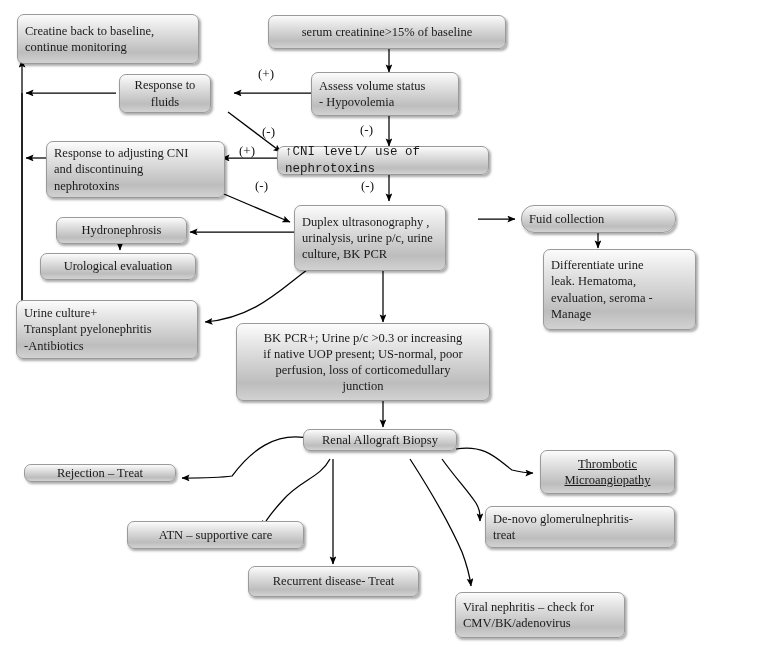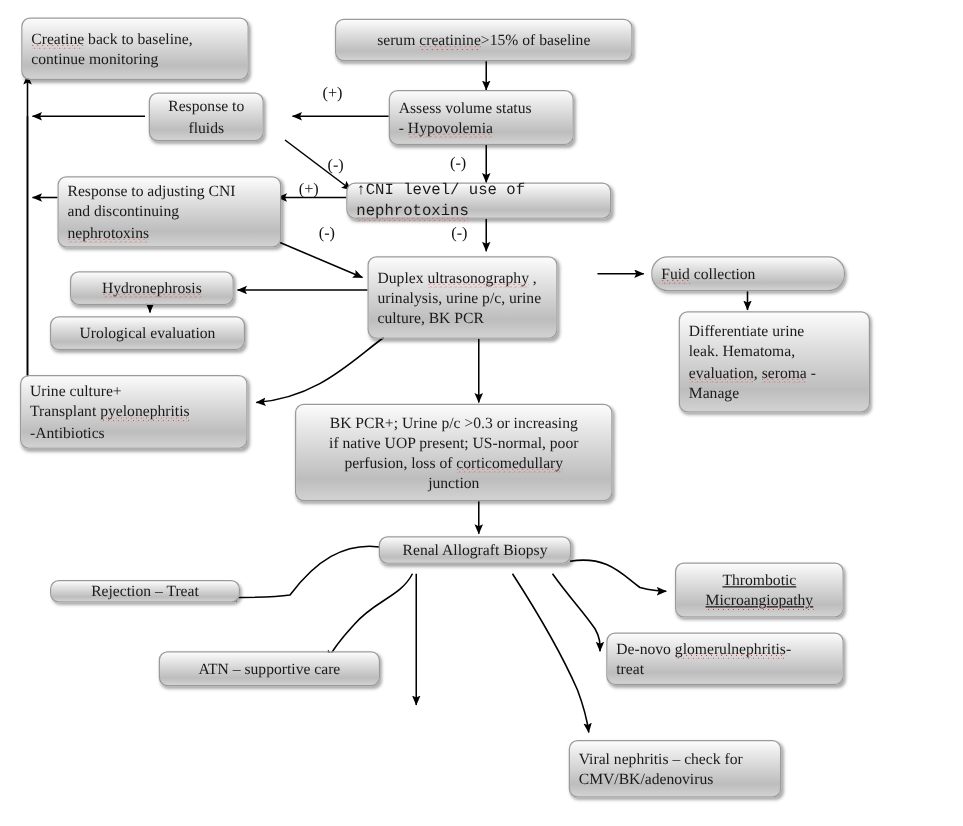--- a/index.html
+++ b/index.html
@@ -193,28 +193,31 @@
     <span>BK PCR+; Urine p/c &gt;0.3 or increasing
 if native UOP present;  US-normal,  poor
 perfusion, loss of <span class="sq">corticomedullary</span>
 junction</span>
   </div>
 
   <div class="node center" style="left:303px; top:429px; width:154px; height:22px;">
     <span>Renal Allograft Biopsy</span>
   </div>
 
-  <div class="node center" style="left:40px; top:464px; width:152px; height:18px;">
+  <div class="node center" style="left:24px; top:464px; width:152px; height:18px;">
     <span>Rejection – Treat</span>
   </div>
 
   <div class="node center" style="left:127px; top:521px; width:177px; height:28px;">
     <span>ATN – supportive care</span>
   </div>
 
+  <div class="node center" style="left:248px; top:566px; width:171px; height:31px;">
+    <span>Recurrent disease- Treat</span>
+  </div>
 
   <div class="node center" style="left:540px; top:450px; width:135px; height:44px;text-decoration:underline;">
     <span>Thrombotic
 <span class="sq">Microangiopathy</span></span>
   </div>
 
   <div class="node left" style="left:485px; top:506px; width:190px; height:42px;">
     <span>De-novo <span class="sq">glomerulnephritis</span>-
 treat</span>
   </div>

